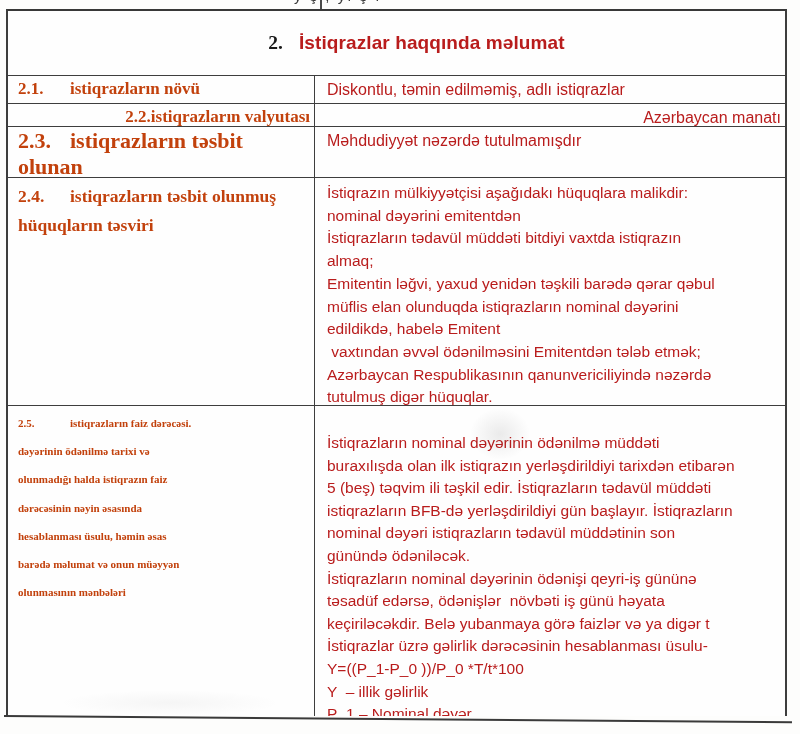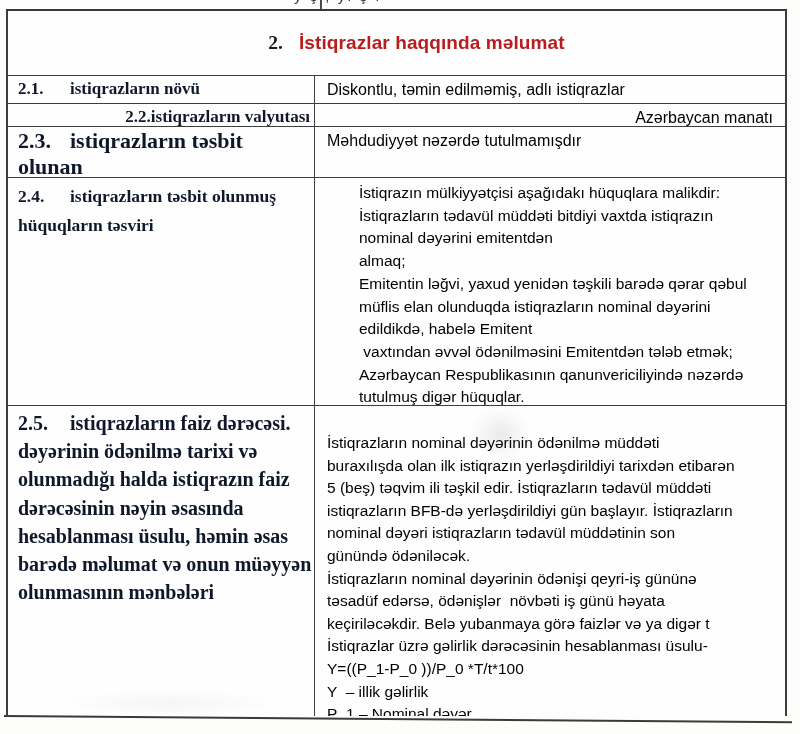--- a/index.html
+++ b/index.html
@@ -56,43 +56,43 @@
   .hdr .htitle{
     font-weight:700;font-size:19px;color:#b91c1c;letter-spacing:0.1px;
   }
 
   .row{
     display:flex;box-sizing:border-box;
     border-top:1.6px solid #3e3e3e;
     overflow:hidden;
   }
   .r1{height:28px;} .r2{height:23px;text-align:right;} .r3{height:51px;}
-  .r4{height:228px;gap:32px;} .r5{height:311px;}
+  .r4{height:228px;} .r5{height:311px;}
 
   .cell-l{
     width:307px;flex:0 0 307px;box-sizing:border-box;
     border-right:1.6px solid #3e3e3e;
     font-family:"Liberation Serif",serif;
     font-weight:600;
-    color:#0f172a;
+    color:#c2410c;
     padding:1px 4px 0 10px;
     overflow:hidden;
   }
   .cell-r{
     flex:1;box-sizing:border-box;
-    padding:2px 12px 0 12px;
+    padding:2px 4px 0 12px;
     font-size:15.5px;
-    color:#000000;
+    color:#b91c1c;
     overflow:hidden;
   }
   .cell-l .l1 .num{display:inline-block;width:52px;}
   .r1 .cell-l,.r2 .cell-l{font-size:17px;line-height:24px;}
   .r3 .cell-l{font-size:22px;line-height:25.5px;}
   .r4 .cell-l{font-size:17.5px;line-height:29px;padding-top:4px;}
-  .r5 .cell-l{font-size:20px;line-height:28.2px;padding-top:3px;}
+  .r5 .cell-l{font-size:11px;line-height:28.2px;padding-top:3px;}
   .r1 .cell-r,.r2 .cell-r{font-size:16px;line-height:21px;padding-top:3px;}
   .r3 .cell-r{font-size:16px;line-height:22px;padding-top:3px;}
   .r4 .cell-r{line-height:22.7px;padding-top:4px;}
   .r5 .cell-r{line-height:22.6px;padding-top:26px;}
 
   .ln{white-space:pre;}
 
   
   .smudge1{position:absolute;left:470px;top:408px;width:60px;height:52px;
     background:radial-gradient(closest-side,rgba(60,60,60,0.10),rgba(0,0,0,0));}
@@ -148,22 +148,22 @@
 
     <div class="row r4">
       <div class="cell-l">
         <div class="l1"><span class="num">2.4.</span><span>istiqrazların təsbit olunmuş</span></div>
         <div>
             <div class="ln">hüquqların təsviri</div>
           </div>
       </div>
       <div class="cell-r">
           <div class="ln">İstiqrazın mülkiyyətçisi aşağıdakı hüquqlara malikdir:</div>
+          <div class="ln">nominal dəyərini emitentdən</div>
           <div class="ln">İstiqrazların tədavül müddəti bitdiyi vaxtda istiqrazın</div>
-          <div class="ln">nominal dəyərini emitentdən</div>
           <div class="ln">almaq;</div>
           <div class="ln">Emitentin ləğvi, yaxud yenidən təşkili barədə qərar qəbul</div>
           <div class="ln">müflis elan olunduqda istiqrazların nominal dəyərini</div>
           <div class="ln">edildikdə, habelə Emitent</div>
           <div class="ln"> vaxtından əvvəl ödənilməsini Emitentdən tələb etmək;</div>
           <div class="ln">Azərbaycan Respublikasının qanunvericiliyində nəzərdə</div>
           <div class="ln">tutulmuş digər hüquqlar.</div>
         </div>
     </div>
 

